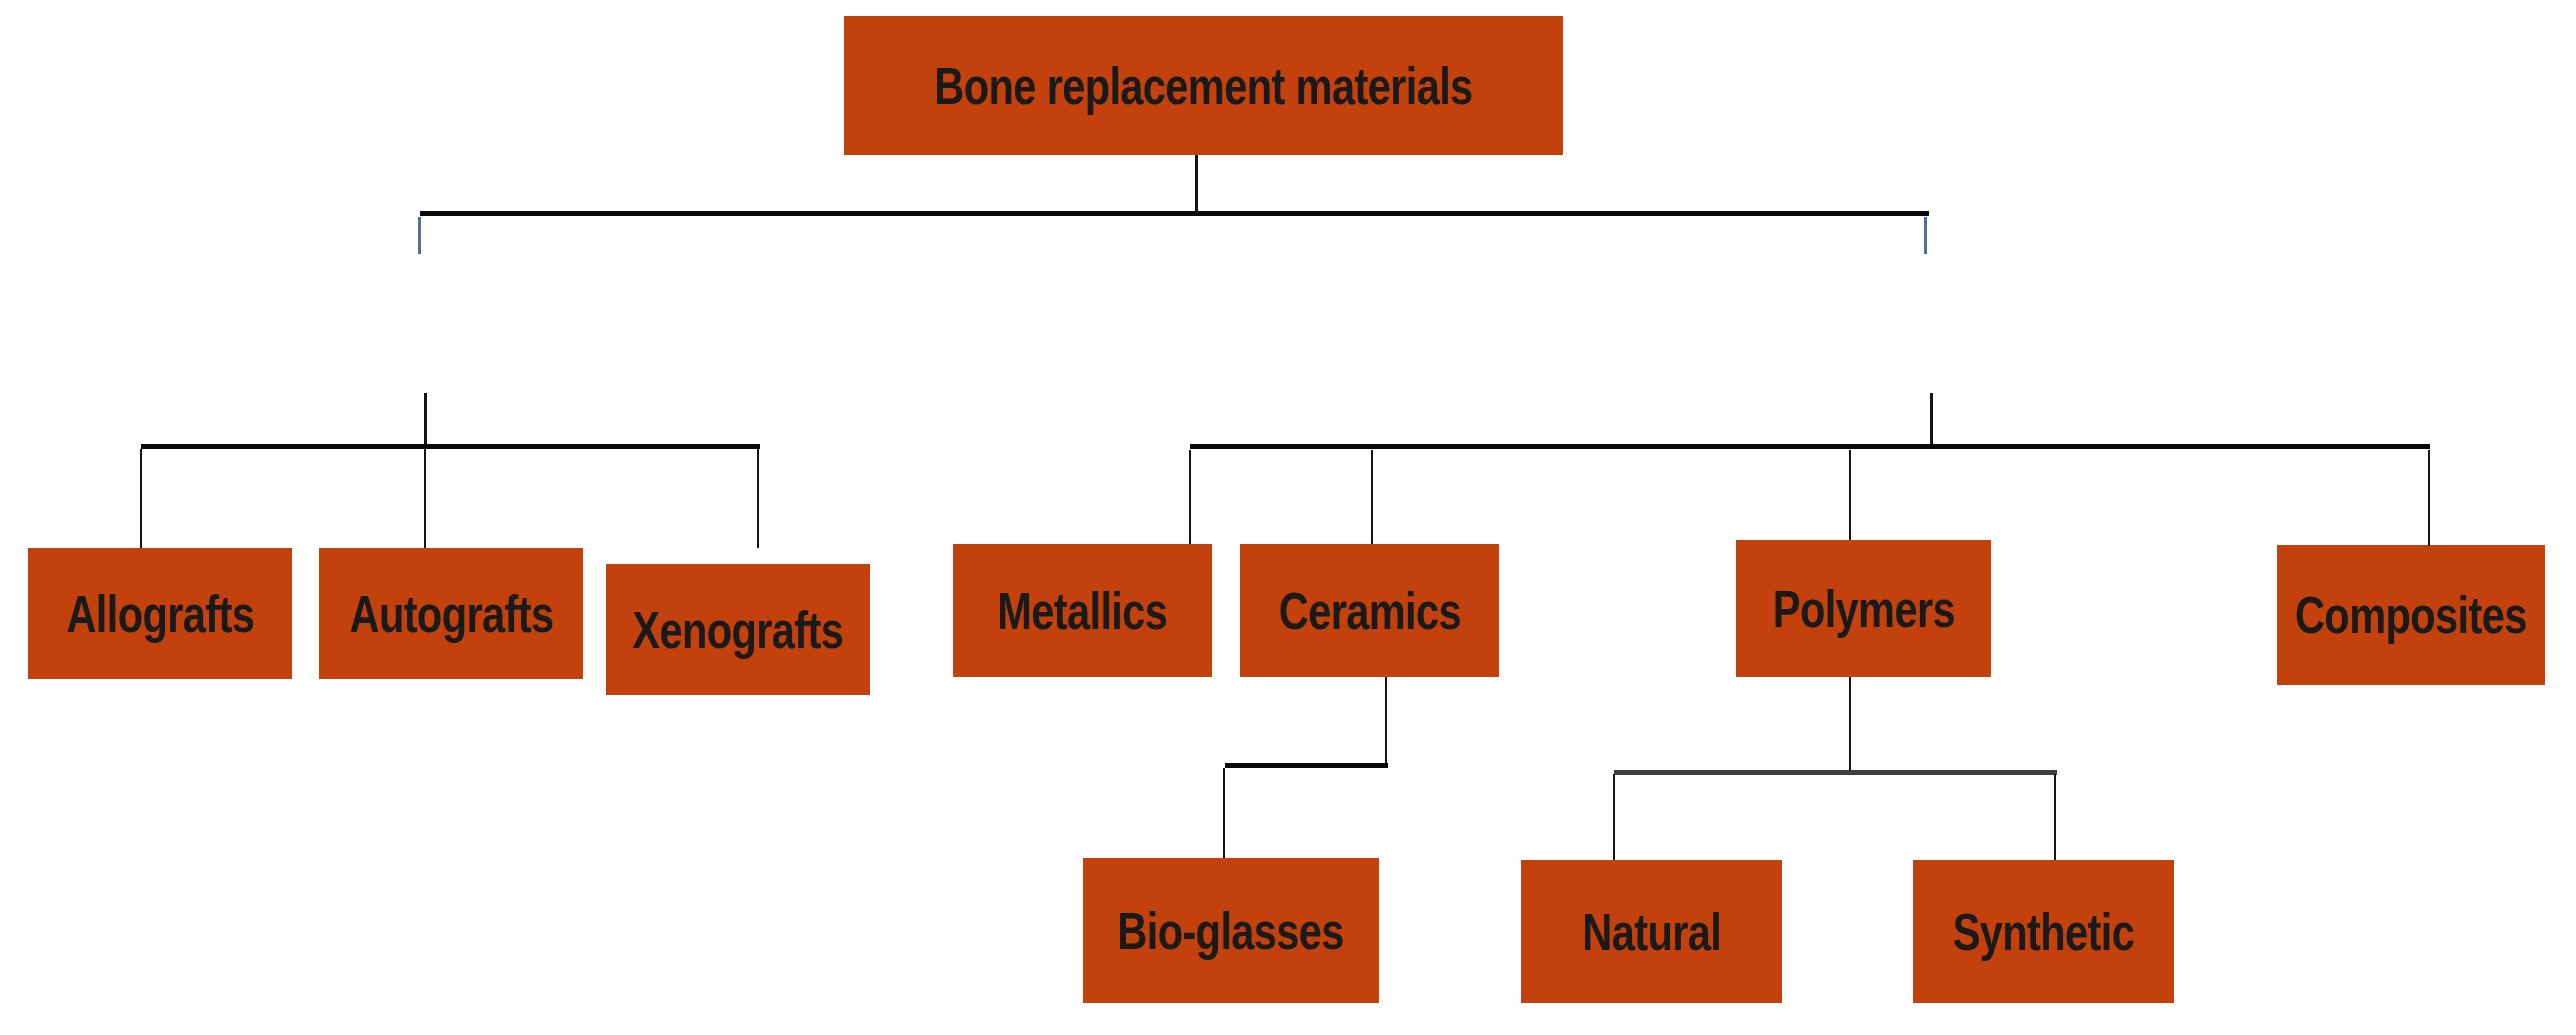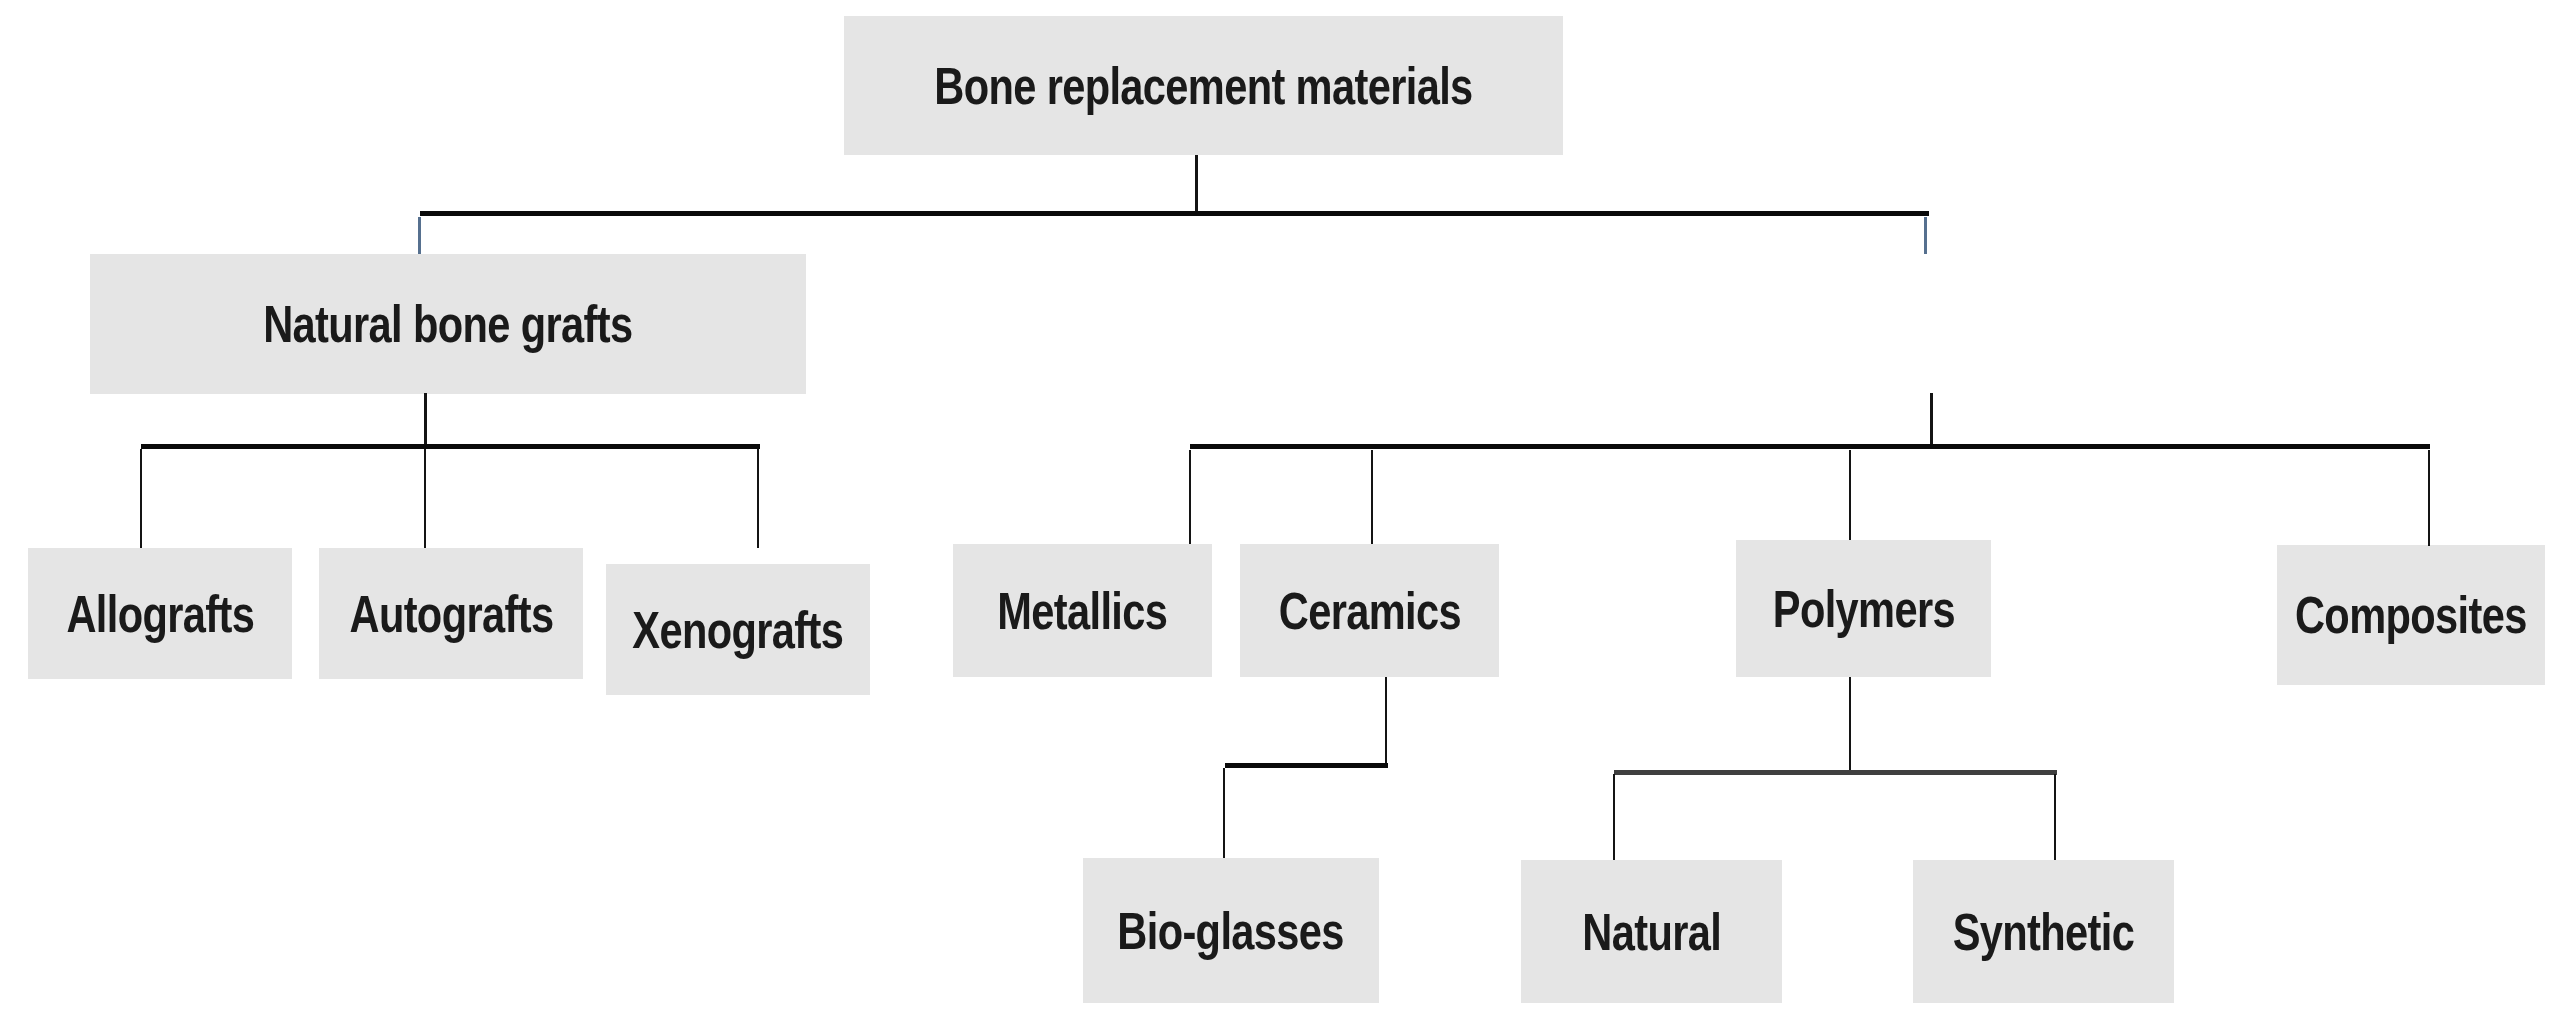--- a/index.html
+++ b/index.html
@@ -12,21 +12,21 @@
   }
   #canvas {
     position: relative;
     width: 2576px;
     height: 1035px;
     background: #ffffff;
     overflow: hidden;
   }
   .node {
     position: absolute;
-    background: #e5e5e5;
+    background: #c2410c;
     color: #1a1a1a;
     display: flex;
     align-items: center;
     justify-content: center;
     font-weight: 700;
   }
   .node .t {
     display: inline-block;
     transform: scaleX(0.8);
     transform-origin: center center;
@@ -52,23 +52,20 @@
   #n-naturalpoly { left:1521px; top:860px; width:261px; height:143px; }
   #n-synthetic   { left:1913px; top:860px; width:261px; height:143px; }
 </style>
 </head>
 <body>
 
 <div id="canvas">
 
   <div class="node" id="n-root">
     <span class="t">Bone replacement materials</span>
-  </div>
-  <div class="node" id="n-natural">
-    <span class="t">Natural bone grafts</span>
   </div>
   <div class="node" id="n-allografts">
     <span class="t">Allografts</span>
   </div>
   <div class="node" id="n-autografts">
     <span class="t">Autografts</span>
   </div>
   <div class="node" id="n-xenografts">
     <span class="t">Xenografts</span>
   </div>

